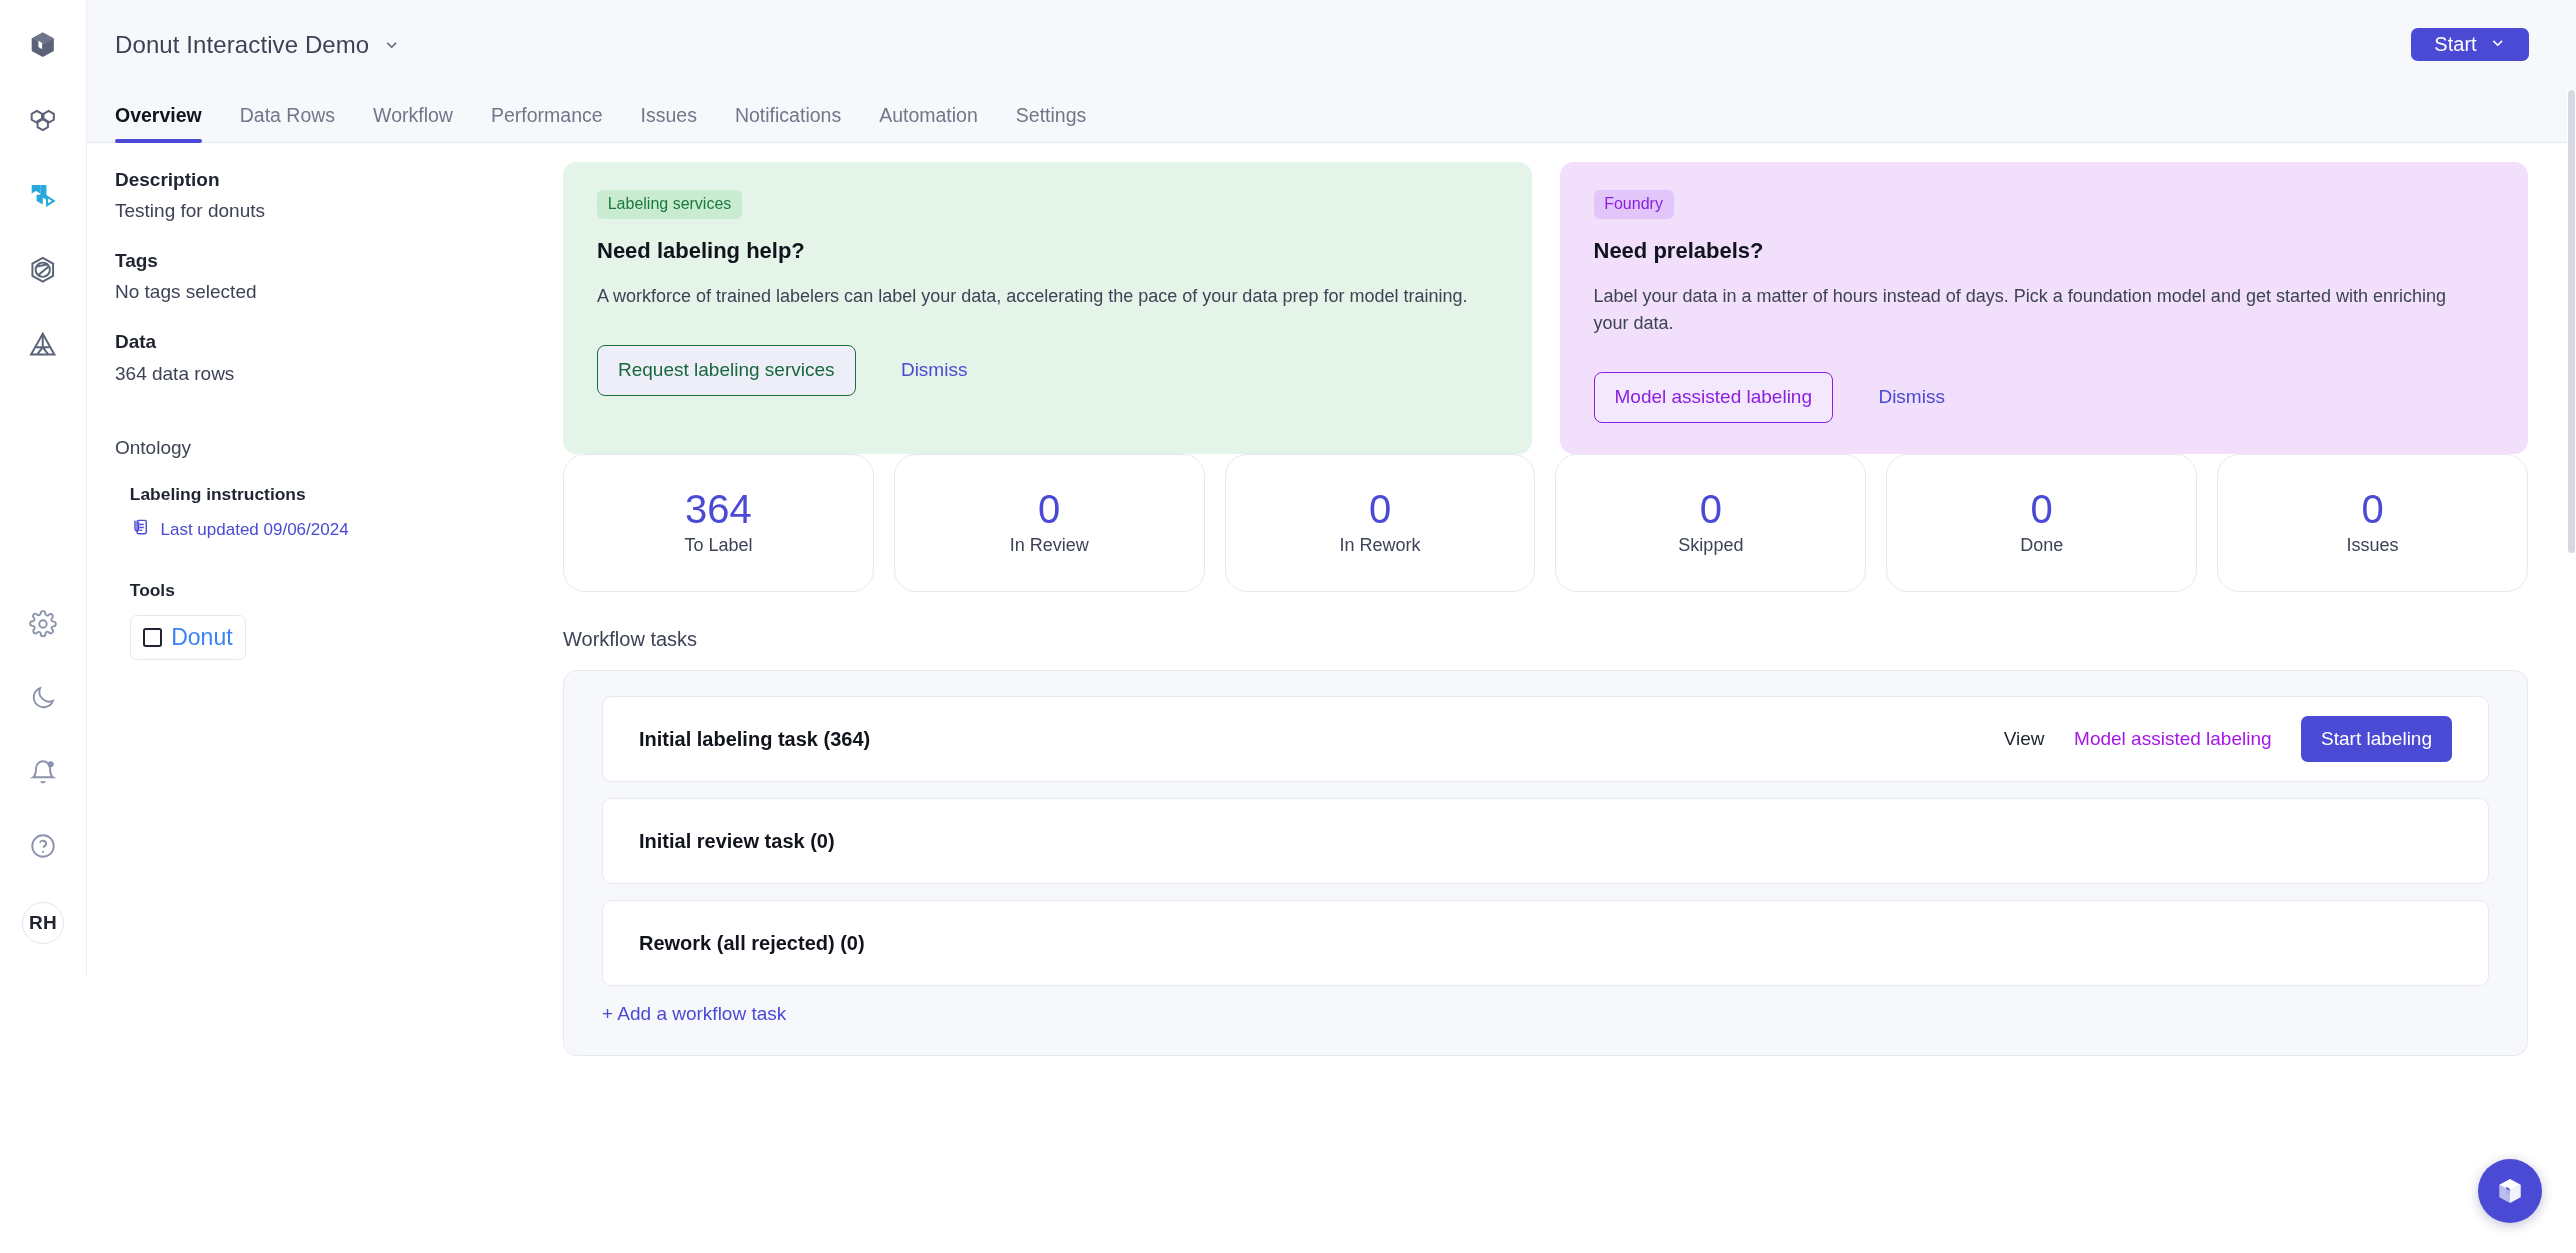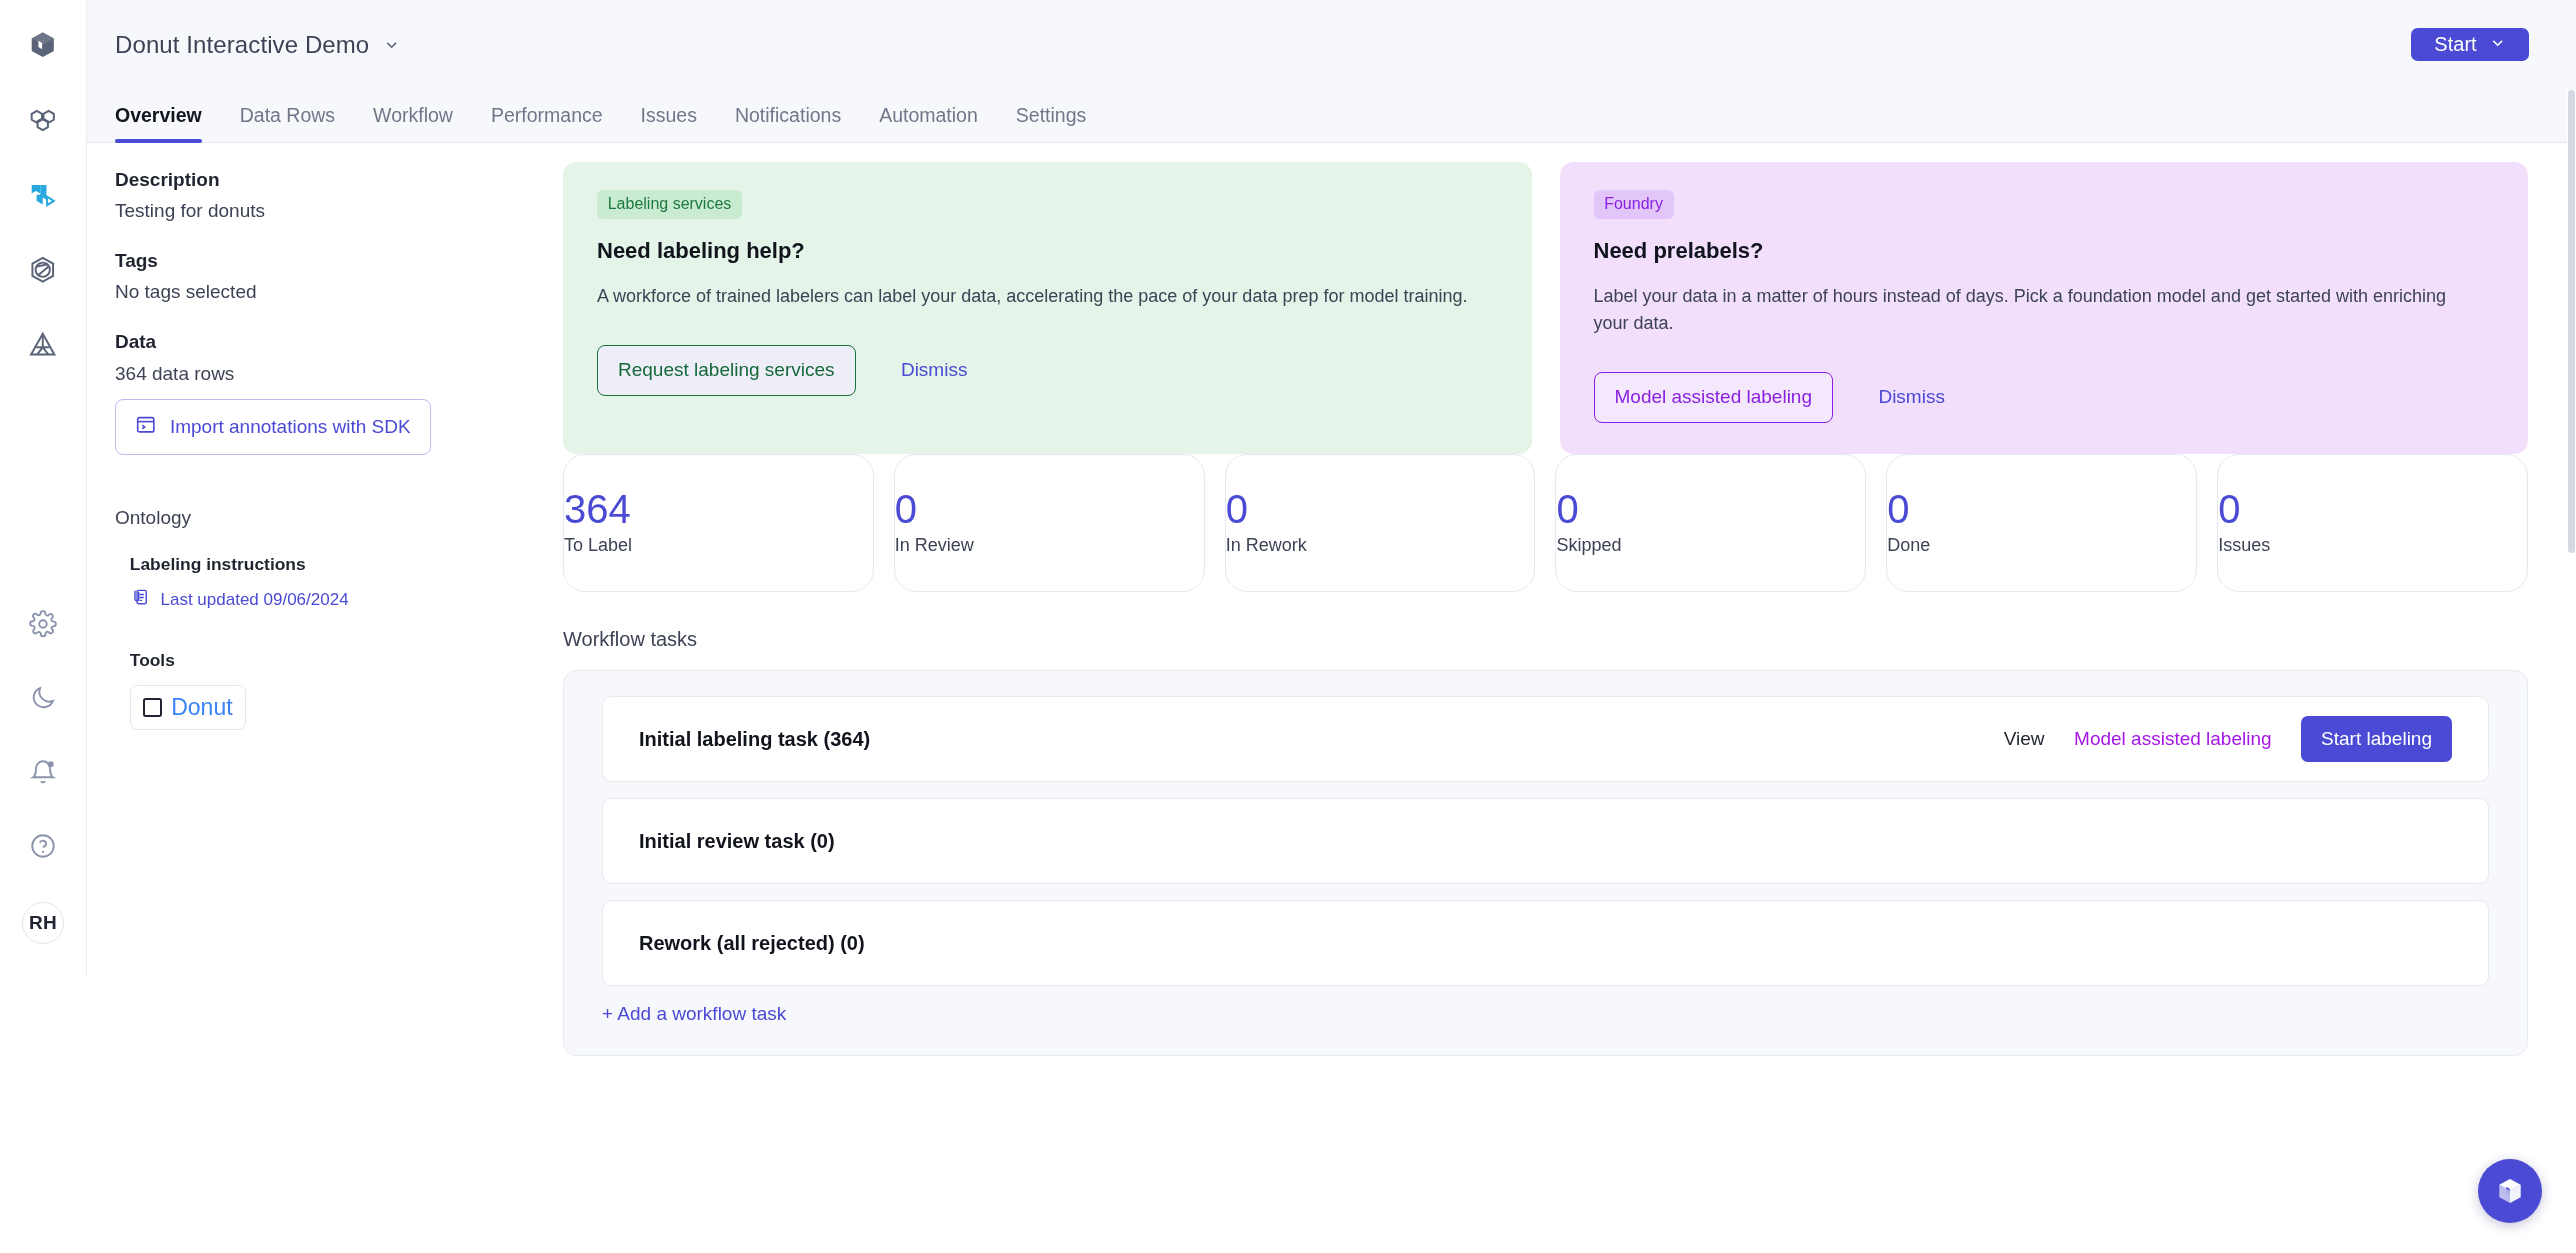--- a/index.html
+++ b/index.html
@@ -126,21 +126,21 @@
   .promo-btn.green { border:1.3px solid #18703a; color:#16683a; }
   .promo-btn.purple { border:1.3px solid #8a1fe0; color:#8a1fe0; background:#f4e8fd; }
   .dismiss { color:#4a4ad4; font-size:19px; padding: 13.4px 17.4px; cursor:pointer; }
 
   .sec-title { font-size: 20px; color:#3d4355; margin: 36px 0 19px 0; }
 
   .progress-row { display:flex; gap: 20px; }
   .pcard {
     flex:1 1 0; background:#fff; border:1.3px solid #e7e9f1; border-radius:22px;
     height: 138px; display:flex; flex-direction:column;
-    align-items:flex-start; justify-content:center; gap:6.7px; cursor:pointer;
+    align-items:center; justify-content:center; gap:6.7px; cursor:pointer;
   }
   .pnum { font-size: 40px; color:#4a4ad4; font-weight:400; line-height:1; }
   .plabel { font-size: 18px; color:#3d4355; }
 
   .wf-panel {
     background:#f7f8fc; border:1.3px solid #e7e9f1; border-radius:13.4px;
     padding: 25.5px 38px 29.5px 38px; margin-top: 4px;
   }
   .wf-row {
     background:#fff; border:1.3px solid #e7e9f1; border-radius:9.4px;
@@ -282,30 +282,20 @@
     <div class="leftpanel">
       <div class="fld-label">Description</div>
       <div class="fld-value">Testing for donuts</div>
 
       <div class="fld-label">Tags</div>
       <div class="fld-value">No tags selected</div>
 
       <div class="fld-label">Data</div>
       <div class="fld-value" style="margin-bottom:0">364 data rows</div>
 
-      <button class="sdk-btn">
-        <span>
-          <svg width="21.5" height="21.5" viewBox="0 0 24 24" fill="none" stroke="#4a4ad4" stroke-width="1.8">
-            <rect x="3" y="4" width="18" height="16" rx="2"></rect>
-            <path d="M3 8.5h18"></path>
-            <path d="M8.2 12.3 10.8 14.4 8.2 16.5"></path>
-          </svg>
-        </span>
-        <span>Import annotations with SDK</span>
-      </button>
 
       <div class="section-gap"></div>
 
       <div class="ont-title">Ontology</div>
 
       <div class="sub-block">
         <div class="sub-title">Labeling instructions</div>
         <div class="instr-link">
           <span>
             <svg width="20" height="20" viewBox="0 0 24 24" fill="none" stroke="#4a4ad4" stroke-width="1.7">

